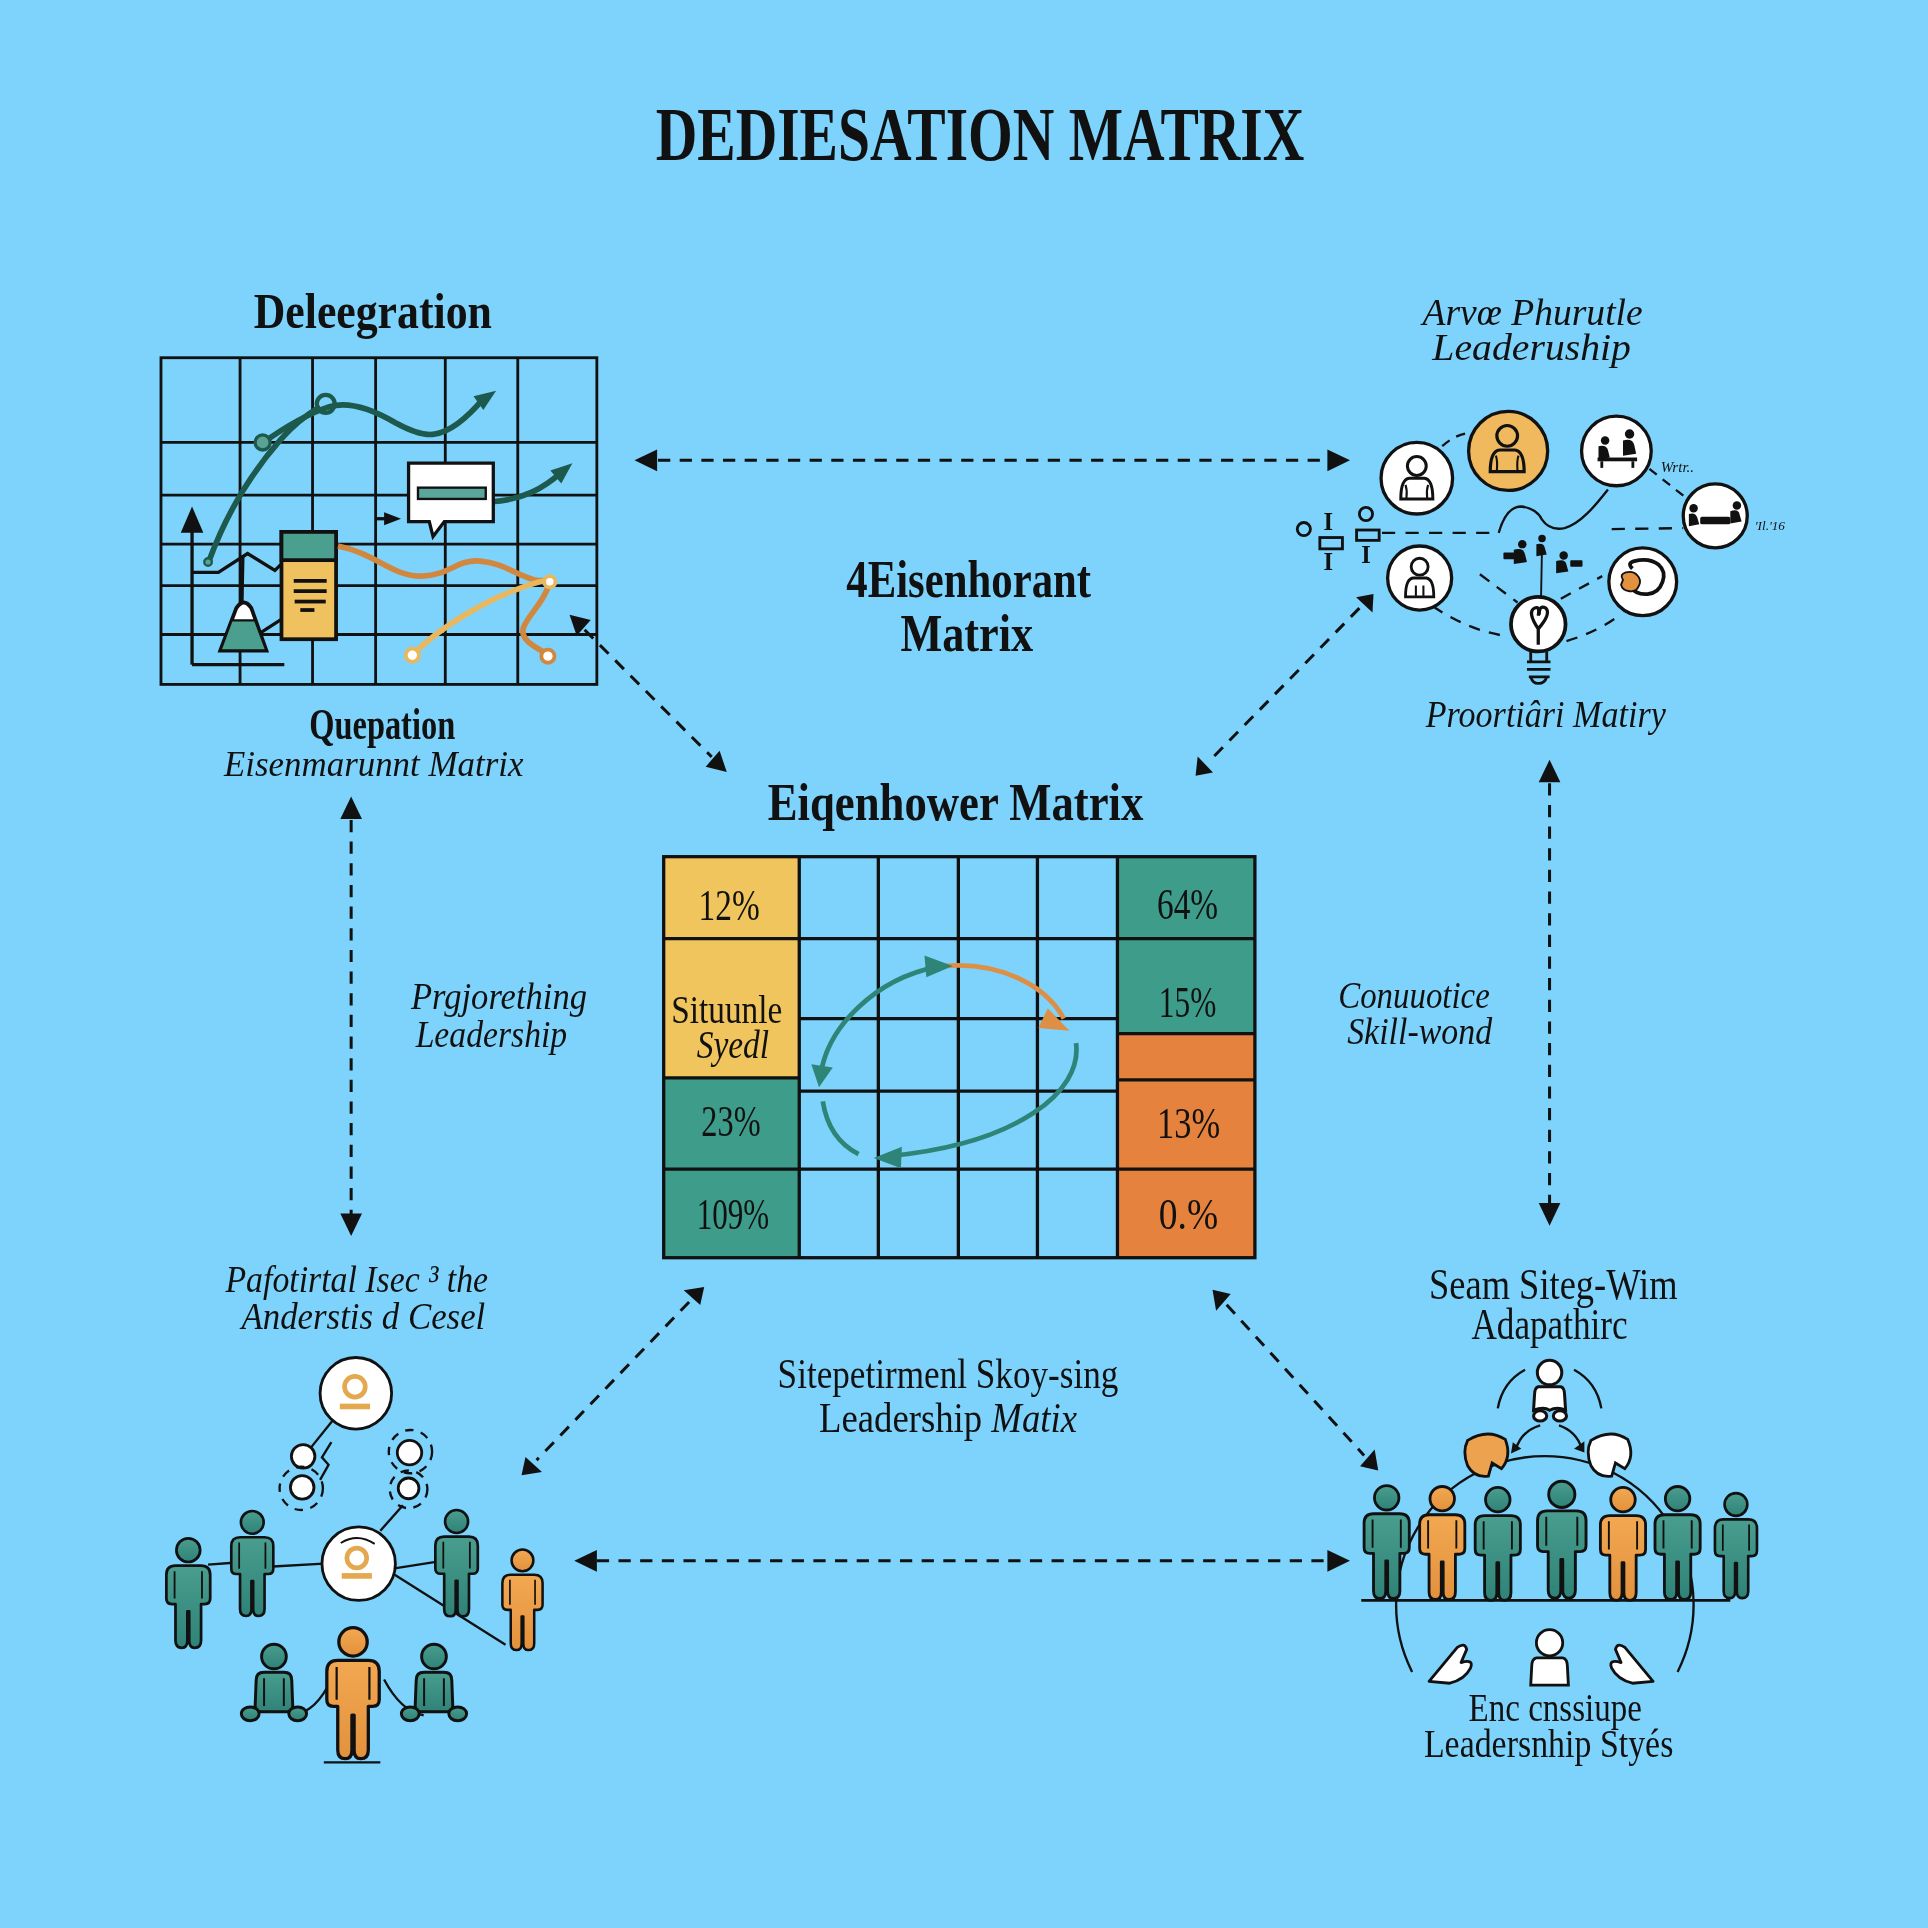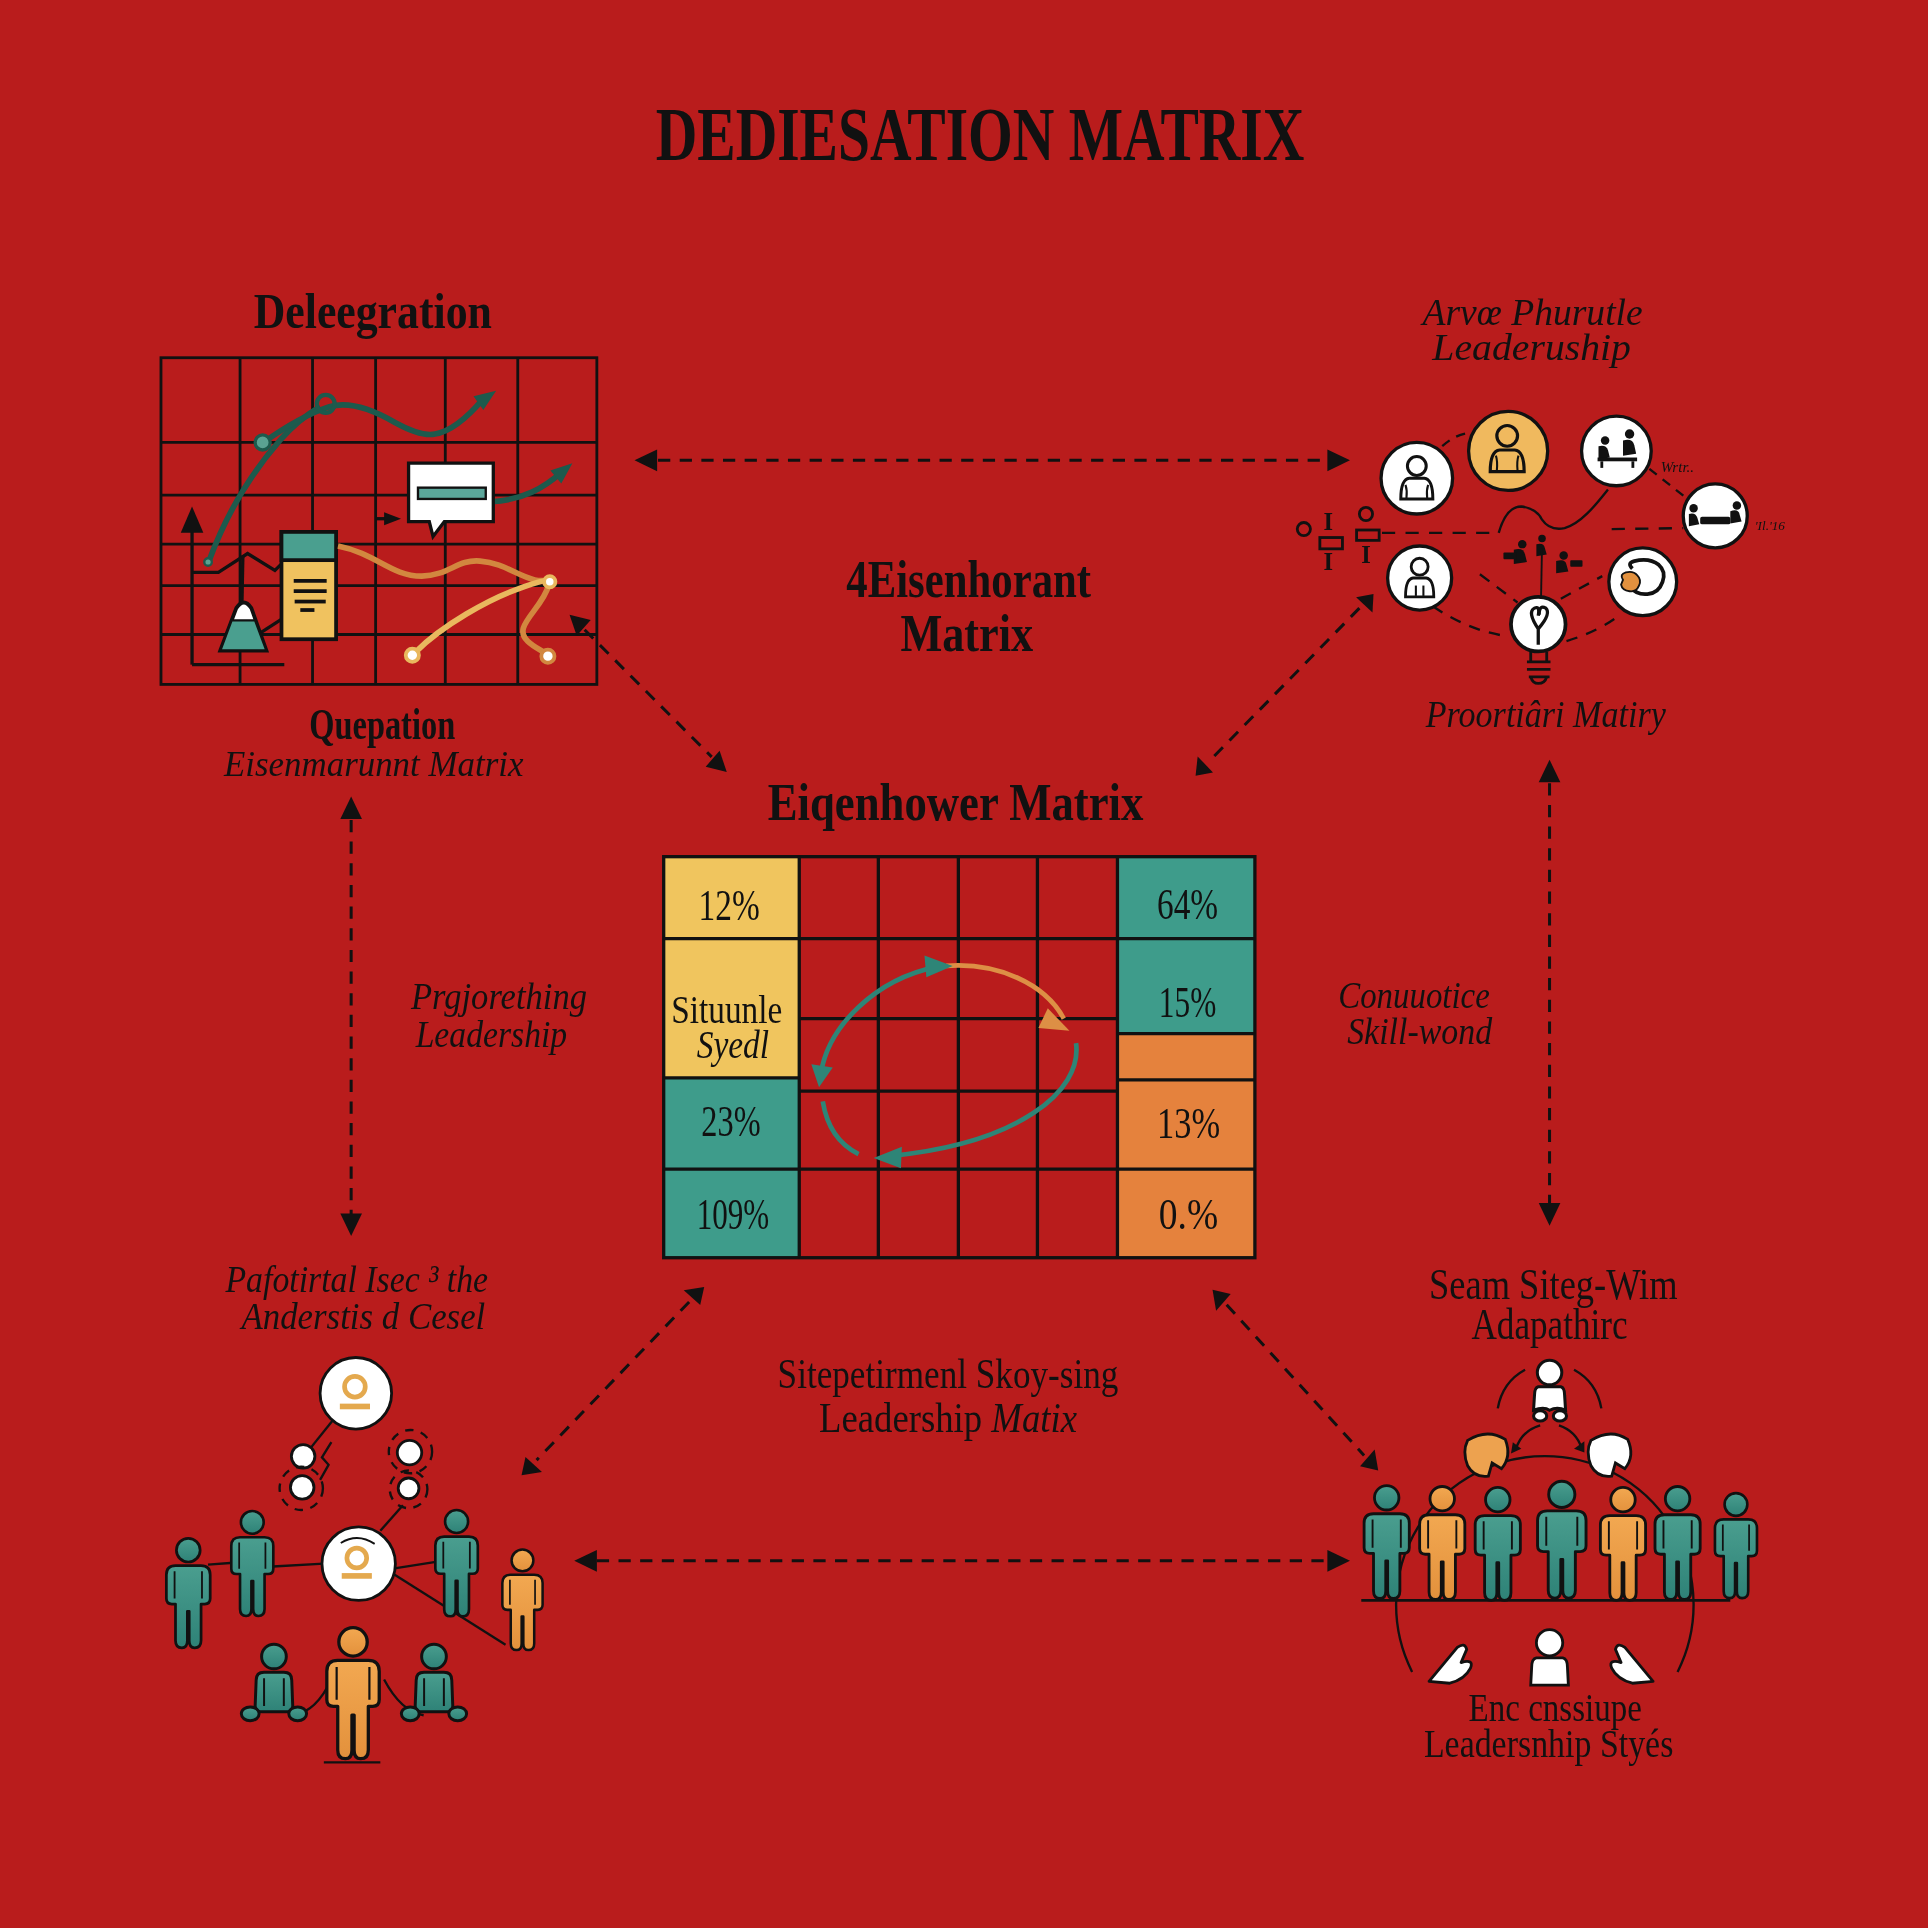--- a/index.html
+++ b/index.html
@@ -1,16 +1,16 @@
 <!DOCTYPE html>
 <html style="font-size:15px"><head>
 <meta charset="utf-8">
 <style>
   html,body{margin:0;padding:0;background:#fff;}
-  .page{position:relative;width:1928px;height:1928px;background:#b91c1c;overflow:hidden;}
+  .page{position:relative;width:1928px;height:1928px;background:#7dd3fc;overflow:hidden;}
   svg{position:absolute;left:0;top:0;}
   text{font-family:"Liberation Serif", serif; fill:#111;}
 </style>
 </head>
 <body>
 <div class="page">
 <svg width="1928" height="1928" viewBox="0 0 2048 2048">
 <defs>
 <linearGradient id="gp" x1="0" y1="0" x2="0" y2="1">
   <stop offset="0" stop-color="#4a9e8f"></stop>

